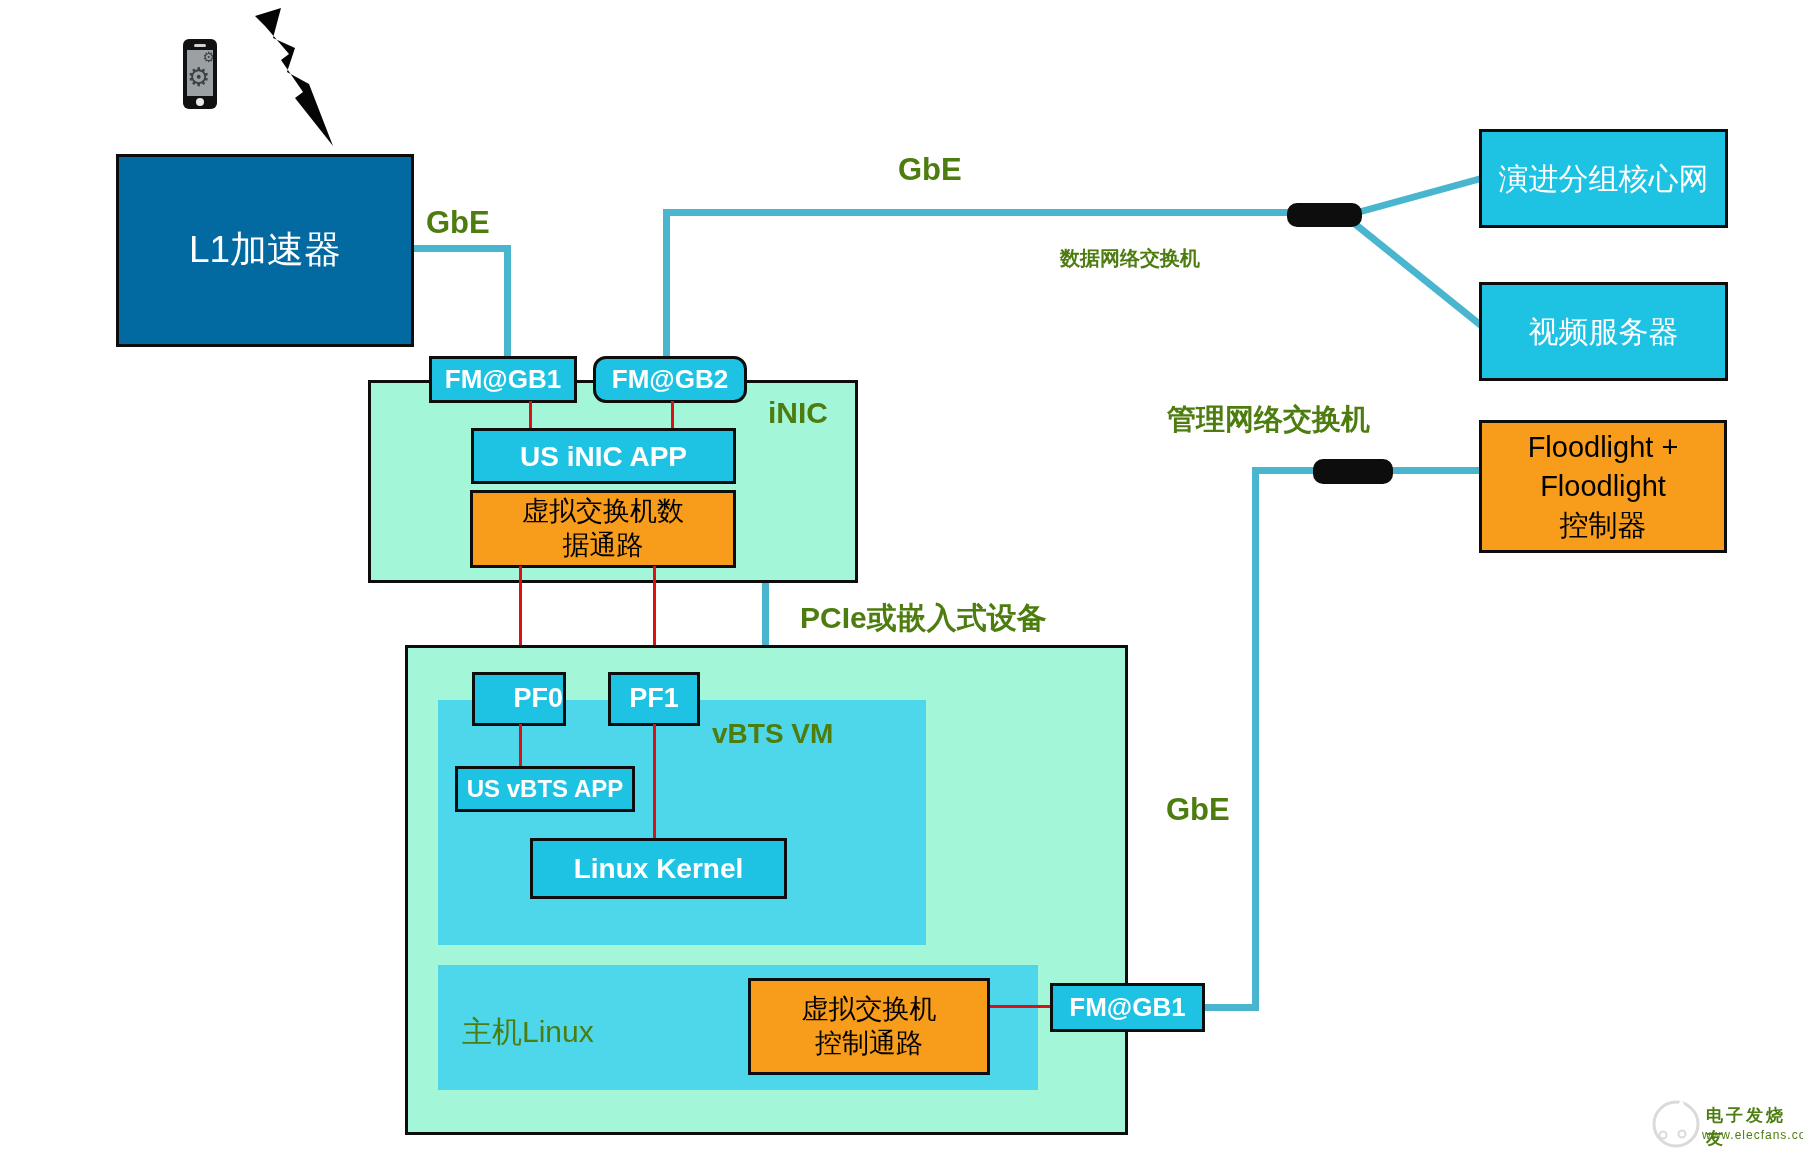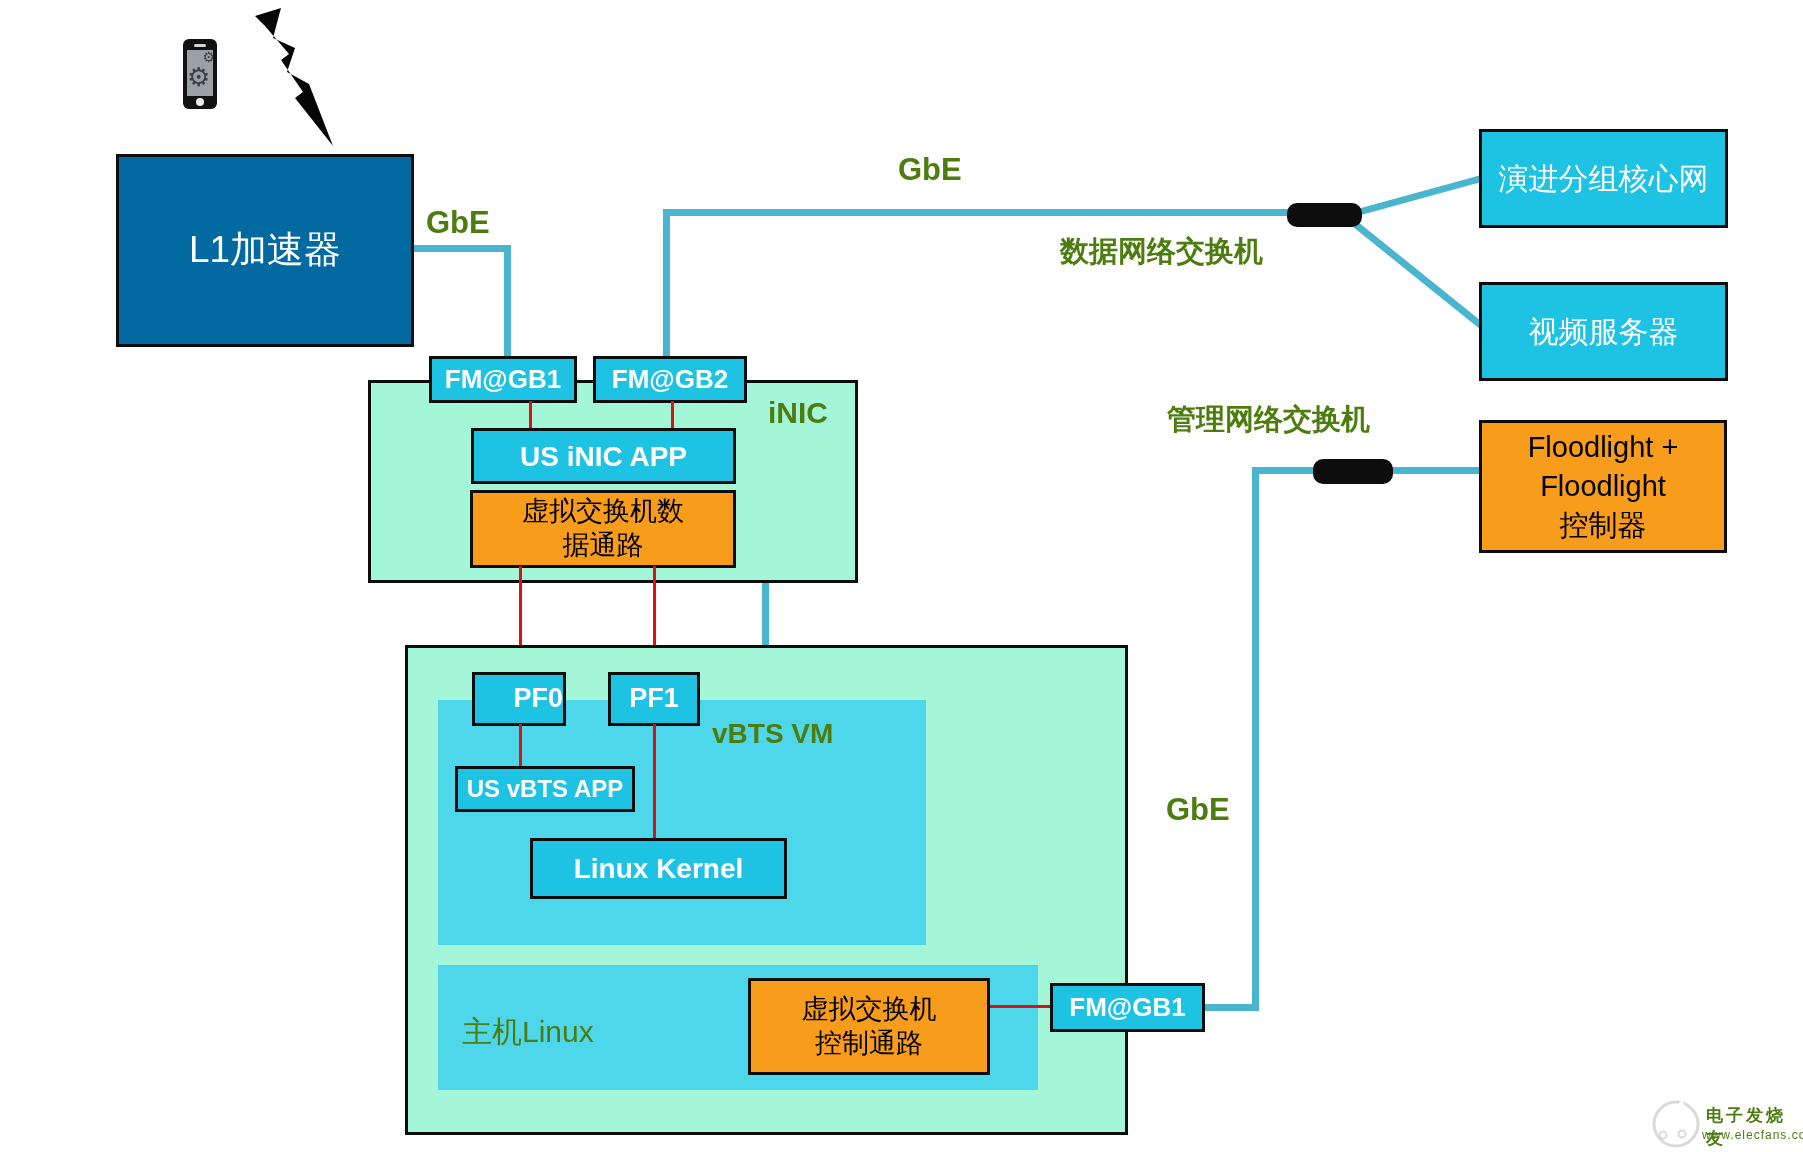--- a/index.html
+++ b/index.html
@@ -67,49 +67,50 @@
   <svg class="overlay" style="left:0;top:0;" width="1803" height="1152" viewBox="0 0 1803 1152">
     <line x1="1352" y1="214" x2="1483" y2="178" stroke="#4ab5cf" stroke-width="7"></line>
     <line x1="1350" y1="220" x2="1483" y2="327" stroke="#4ab5cf" stroke-width="7"></line>
   </svg>
 
   <div class="lbl bold" style="left:426px;top:205px;font-size:31px;">GbE</div>
   <div class="lbl bold" style="left:898px;top:152px;font-size:31px;">GbE</div>
   <div class="lbl bold" style="left:1166px;top:792px;font-size:31px;">GbE</div>
 
   <div class="sw" style="left:1287px;top:203px;width:75px;height:24px;"></div>
-  <div class="lbl bold" style="left:1060px;top:232px;font-size:29px;">数据网络交换机</div>
+  <div class="lbl bold" style="left:1060px;top:245px;font-size:20px;">数据网络交换机</div>
   <div class="sw" style="left:1313px;top:459px;width:80px;height:25px;"></div>
   <div class="lbl bold" style="left:1167px;top:400px;font-size:29px;">管理网络交换机</div>
 
   <div class="box mintbox" style="left:368px;top:380px;width:490px;height:203px;"></div>
   <div class="lbl bold" style="left:768px;top:396px;font-size:30px;">iNIC</div>
 
   <div class="box cyan" style="left:429px;top:356px;width:148px;height:47px;font-size:26px;">
     <span>FM@GB1</span>
   </div>
-  <div class="box cyan" style="left:593px;top:356px;width:154px;height:47px;font-size:26px;">
+  <div class="box cyan" style="left:593px;top:356px;width:154px;height:47px;font-size:26px;border-radius:13px;">
     <span>FM@GB2</span>
   </div>
 
   <div class="line-r" style="left:529px;top:401px;width:3px;height:29px;"></div>
   <div class="line-r" style="left:671px;top:401px;width:3px;height:29px;"></div>
 
   <div class="box cyan" style="left:471px;top:428px;width:265px;height:56px;font-size:28px;">
     <span>US iNIC APP</span>
   </div>
 
   <div class="box orangebox" style="left:470px;top:490px;width:266px;height:78px;font-size:27px;">
     <div>虚拟交换机数</div>
     <div>据通路</div>
   </div>
 
   <div class="line-r" style="left:519px;top:566px;width:3px;height:108px;"></div>
   <div class="line-r" style="left:653px;top:566px;width:3px;height:108px;"></div>
 
+  <div class="lbl bold" style="left:800px;top:598px;font-size:30px;">PCIe或嵌入式设备</div>
 
   <div class="box mintbox" style="left:405px;top:645px;width:723px;height:490px;"></div>
 
   <div class="panel" style="left:438px;top:700px;width:488px;height:245px;"></div>
   <div class="lbl bold" style="left:712px;top:718px;font-size:28px;">vBTS VM</div>
 
   <div class="box cyan" style="left:472px;top:672px;width:94px;height:54px;font-size:27px;align-items:flex-end;">
     <span>PF0</span>
   </div>
   <div class="box cyan" style="left:608px;top:672px;width:92px;height:54px;font-size:27px;">

